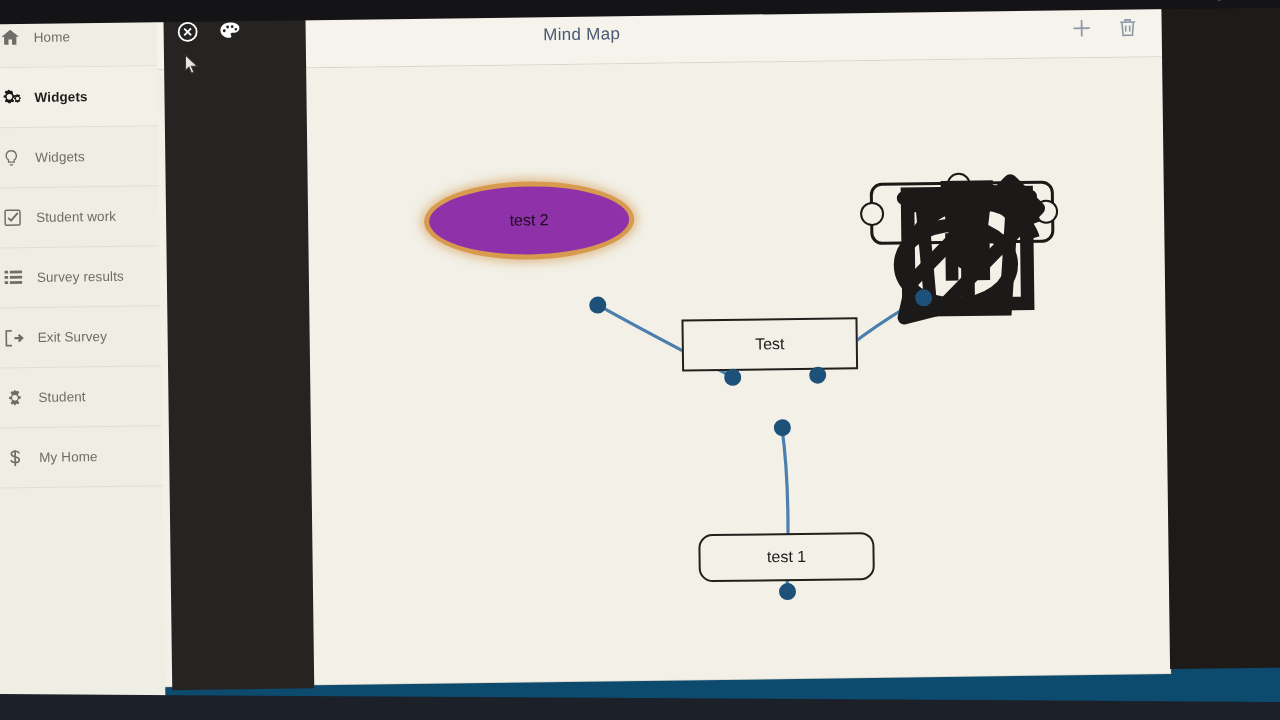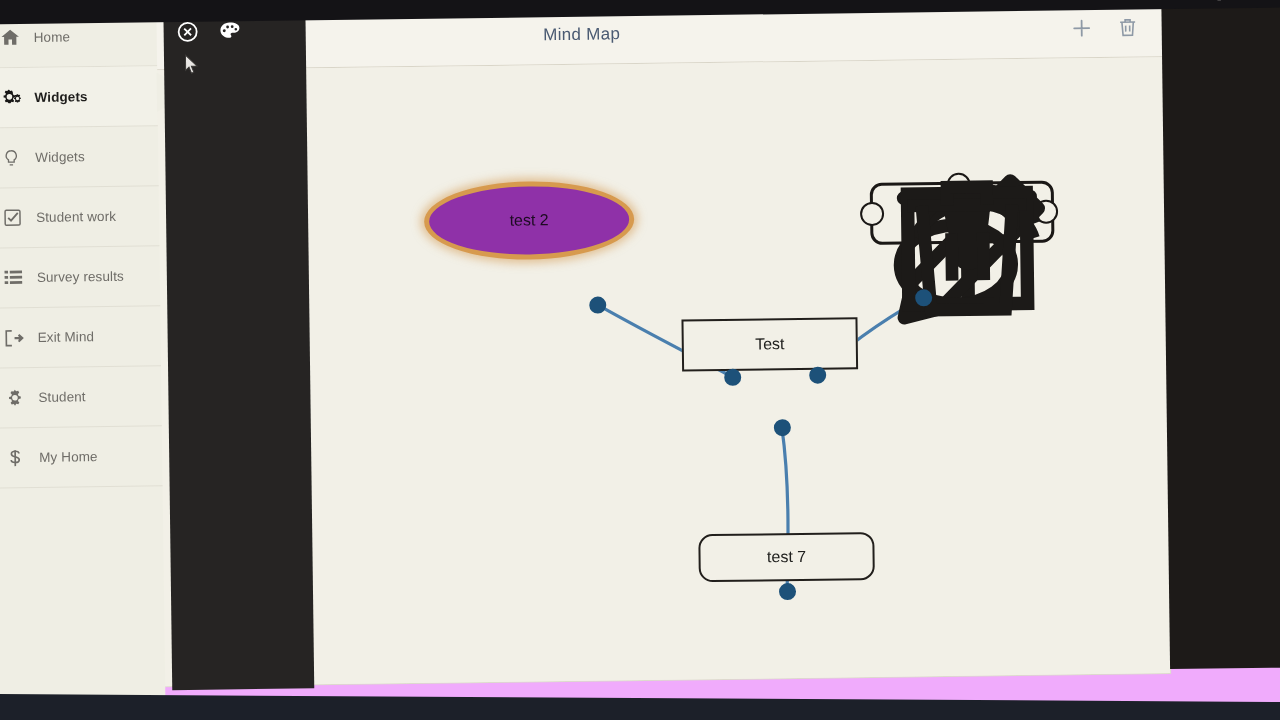--- a/index.html
+++ b/index.html
@@ -6,21 +6,21 @@
   html, body {
     width: 1280px; height: 720px;
     overflow: hidden;
     background: #0b0b0d;
     font-family: "Liberation Sans", sans-serif;
   }
 
   #screen {
     position: relative;
     width: 1280px; height: 720px;
-    background: #f0abfc;
+    background: #0c4a6e;
     overflow: hidden;
   }
 
   
   #tilt {
     position: absolute;
     left: -14px; top: -10px;
     width: 1310px; height: 742px;
     transform: rotate(-0.75deg);
     transform-origin: 50% 50%;
@@ -278,21 +278,21 @@
       </div>
 
       <div class="side-item">
         <span class="ic">
           <svg width="22" height="22" viewBox="0 0 24 24" fill="none" stroke="currentColor" stroke-width="1.8">
             <path d="M10 4H4v16h6"></path>
               <path d="M13 12h8" stroke-width="2.4"></path>
               <path d="M17.5 8.2 21.5 12l-4 3.8" fill="currentColor" stroke-width="2.2"></path>
             </svg>
         </span>
-        <span class="lbl">Exit Mind</span>
+        <span class="lbl">Exit Survey</span>
       </div>
 
       <div class="side-item">
         <span class="ic">
           <svg width="21" height="21" viewBox="0 0 24 24" fill="currentColor">
             <path d="M12 2.8 10.6 5l-2.4-.5-1.2 2 1.6 1.8-.9 2.2-2.4.5v2.3l2.4.5.9 2.2-1.6 1.8 1.2 2 2.4-.5L12 21.2l1.4-2.2 2.4.5 1.2-2-1.6-1.8.9-2.2 2.4-.5v-2.3l-2.4-.5-.9-2.2 1.6-1.8-1.2-2-2.4.5z"></path>
             <circle cx="12" cy="12" r="3.2" fill="#efeee4"></circle>
             </svg>
         </span>
         <span class="lbl">Student</span>
@@ -385,21 +385,21 @@
                 <path d="M10 10v6M14 10v6"></path>
               </svg>
           </span>
         </div>
 
         <div class="node node-rect" id="n-test" style="left:676px; top:256px; width:176px; height:52px;">
           <span>Test</span>
         </div>
 
         <div class="node node-round" id="n-test3" style="left:690px; top:471px; width:176px; height:48px;">
-          <span>test 7</span>
+          <span>test 1</span>
         </div>
 
         <div id="dot-layer">
             <div class="dot" style="left: 583.5px; top: 231.5px; background: rgb(29, 81, 121);"></div>
             <div class="dot" style="left: 717.5px; top: 305.5px; background: rgb(29, 81, 121);"></div>
             <div class="dot" style="left: 802.5px; top: 304.5px; background: rgb(29, 81, 121);"></div>
             <div class="dot" style="left: 909.5px; top: 228.5px; background: rgb(29, 81, 121);"></div>
             <div class="dot" style="left: 766.5px; top: 356.5px; background: rgb(29, 81, 121);"></div>
             <div class="dot" style="left: 769.5px; top: 520.5px; background: rgb(29, 81, 121);"></div>
           </div>

